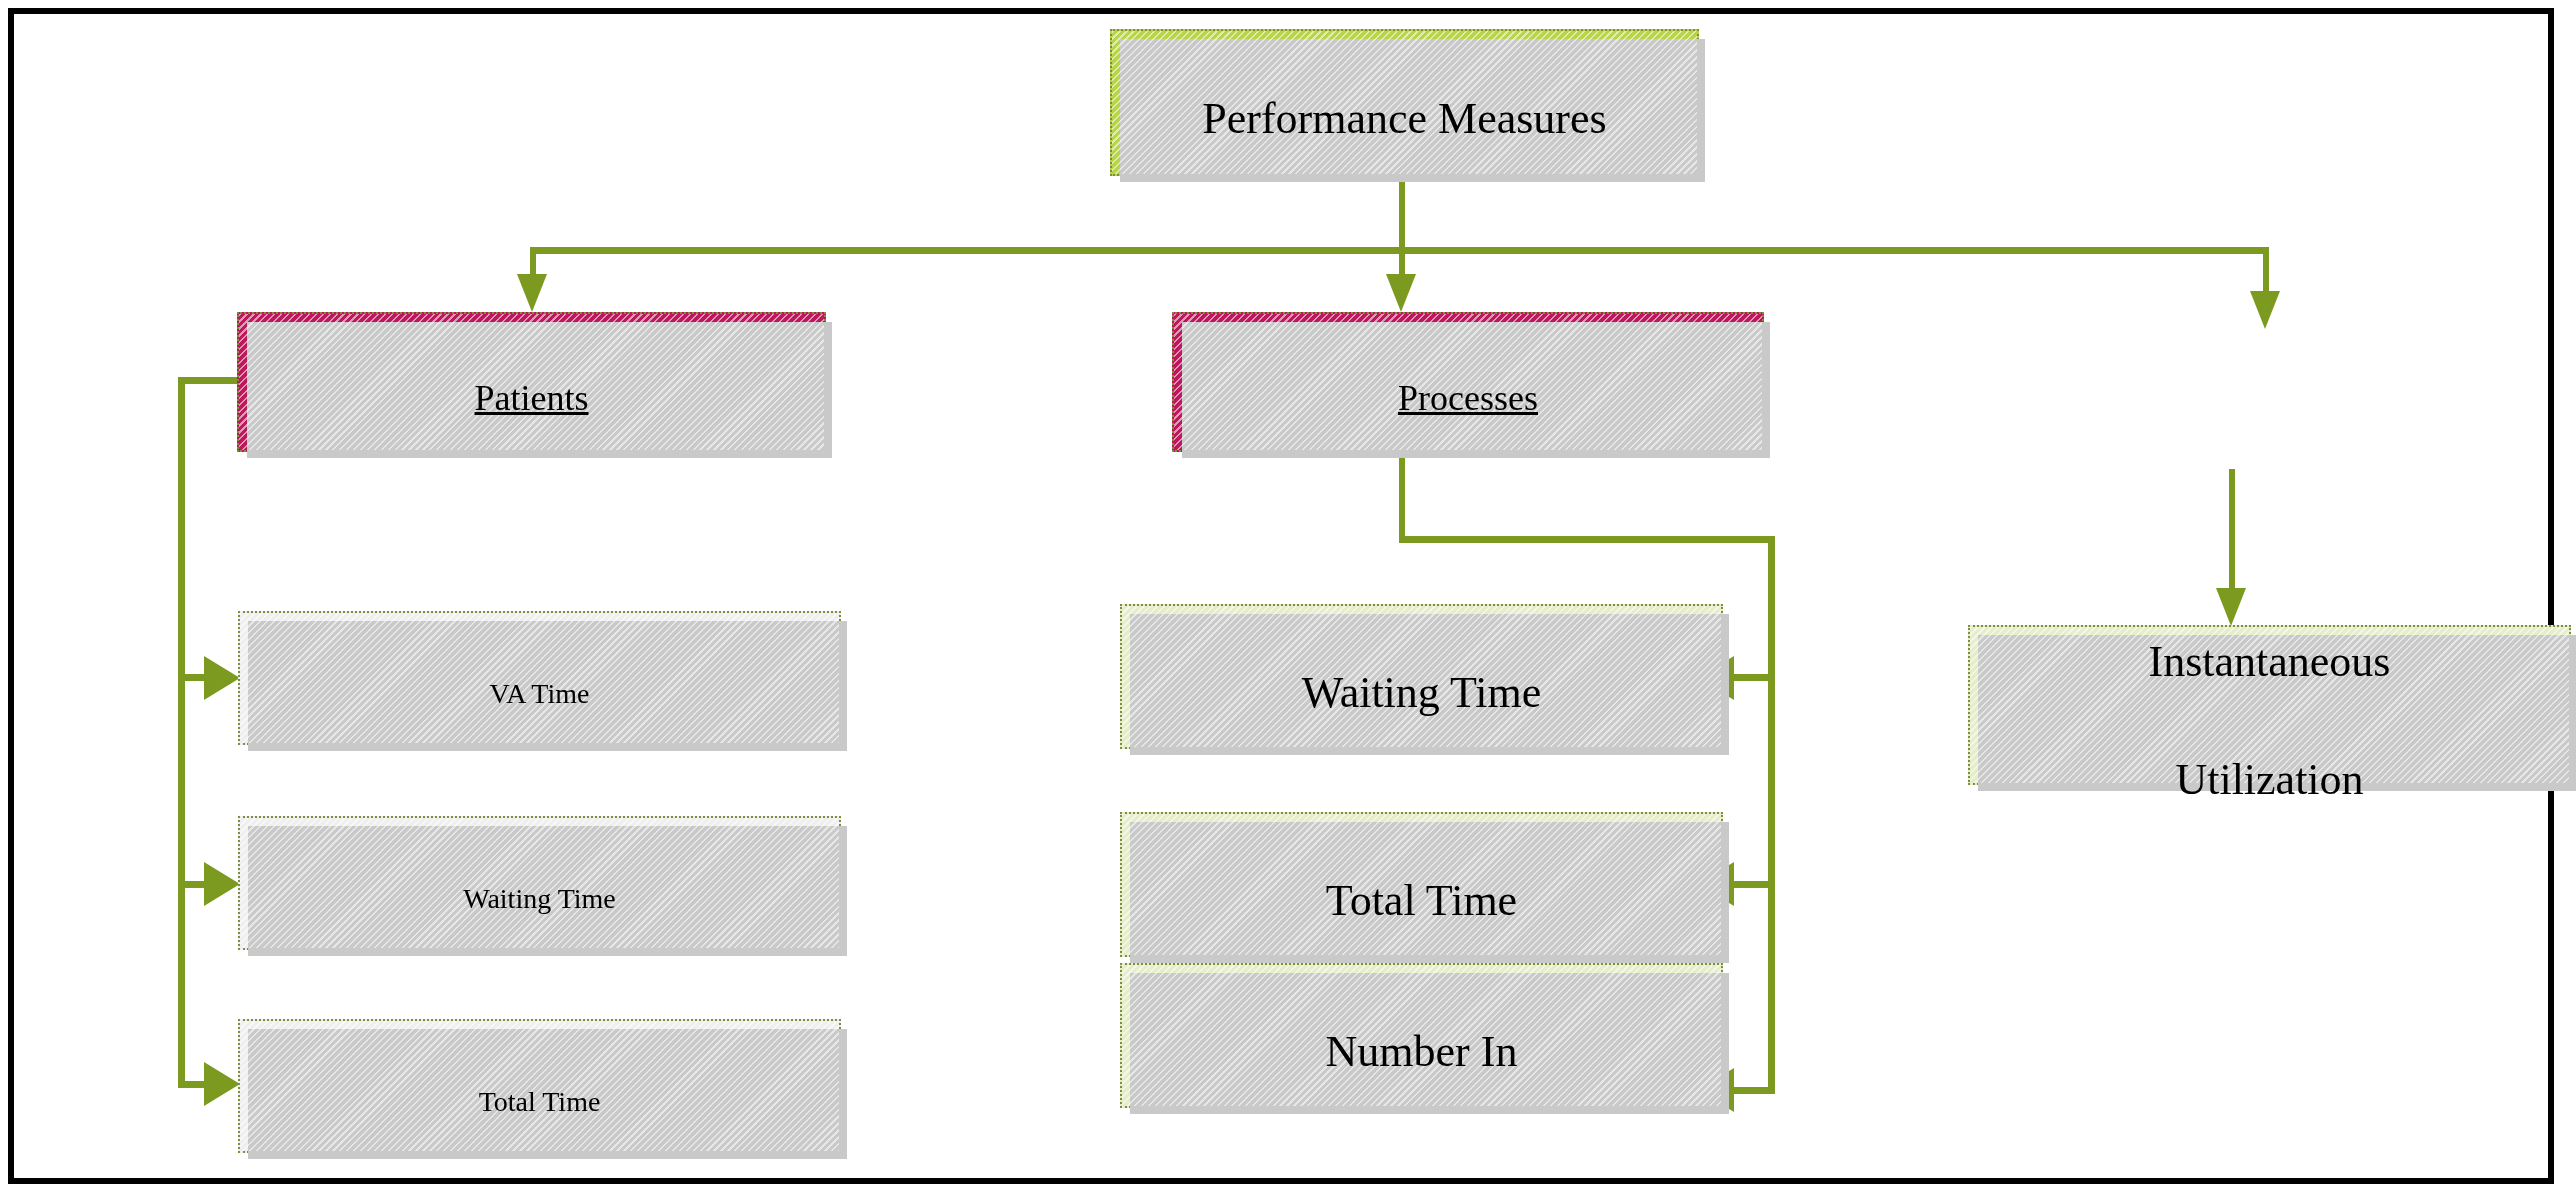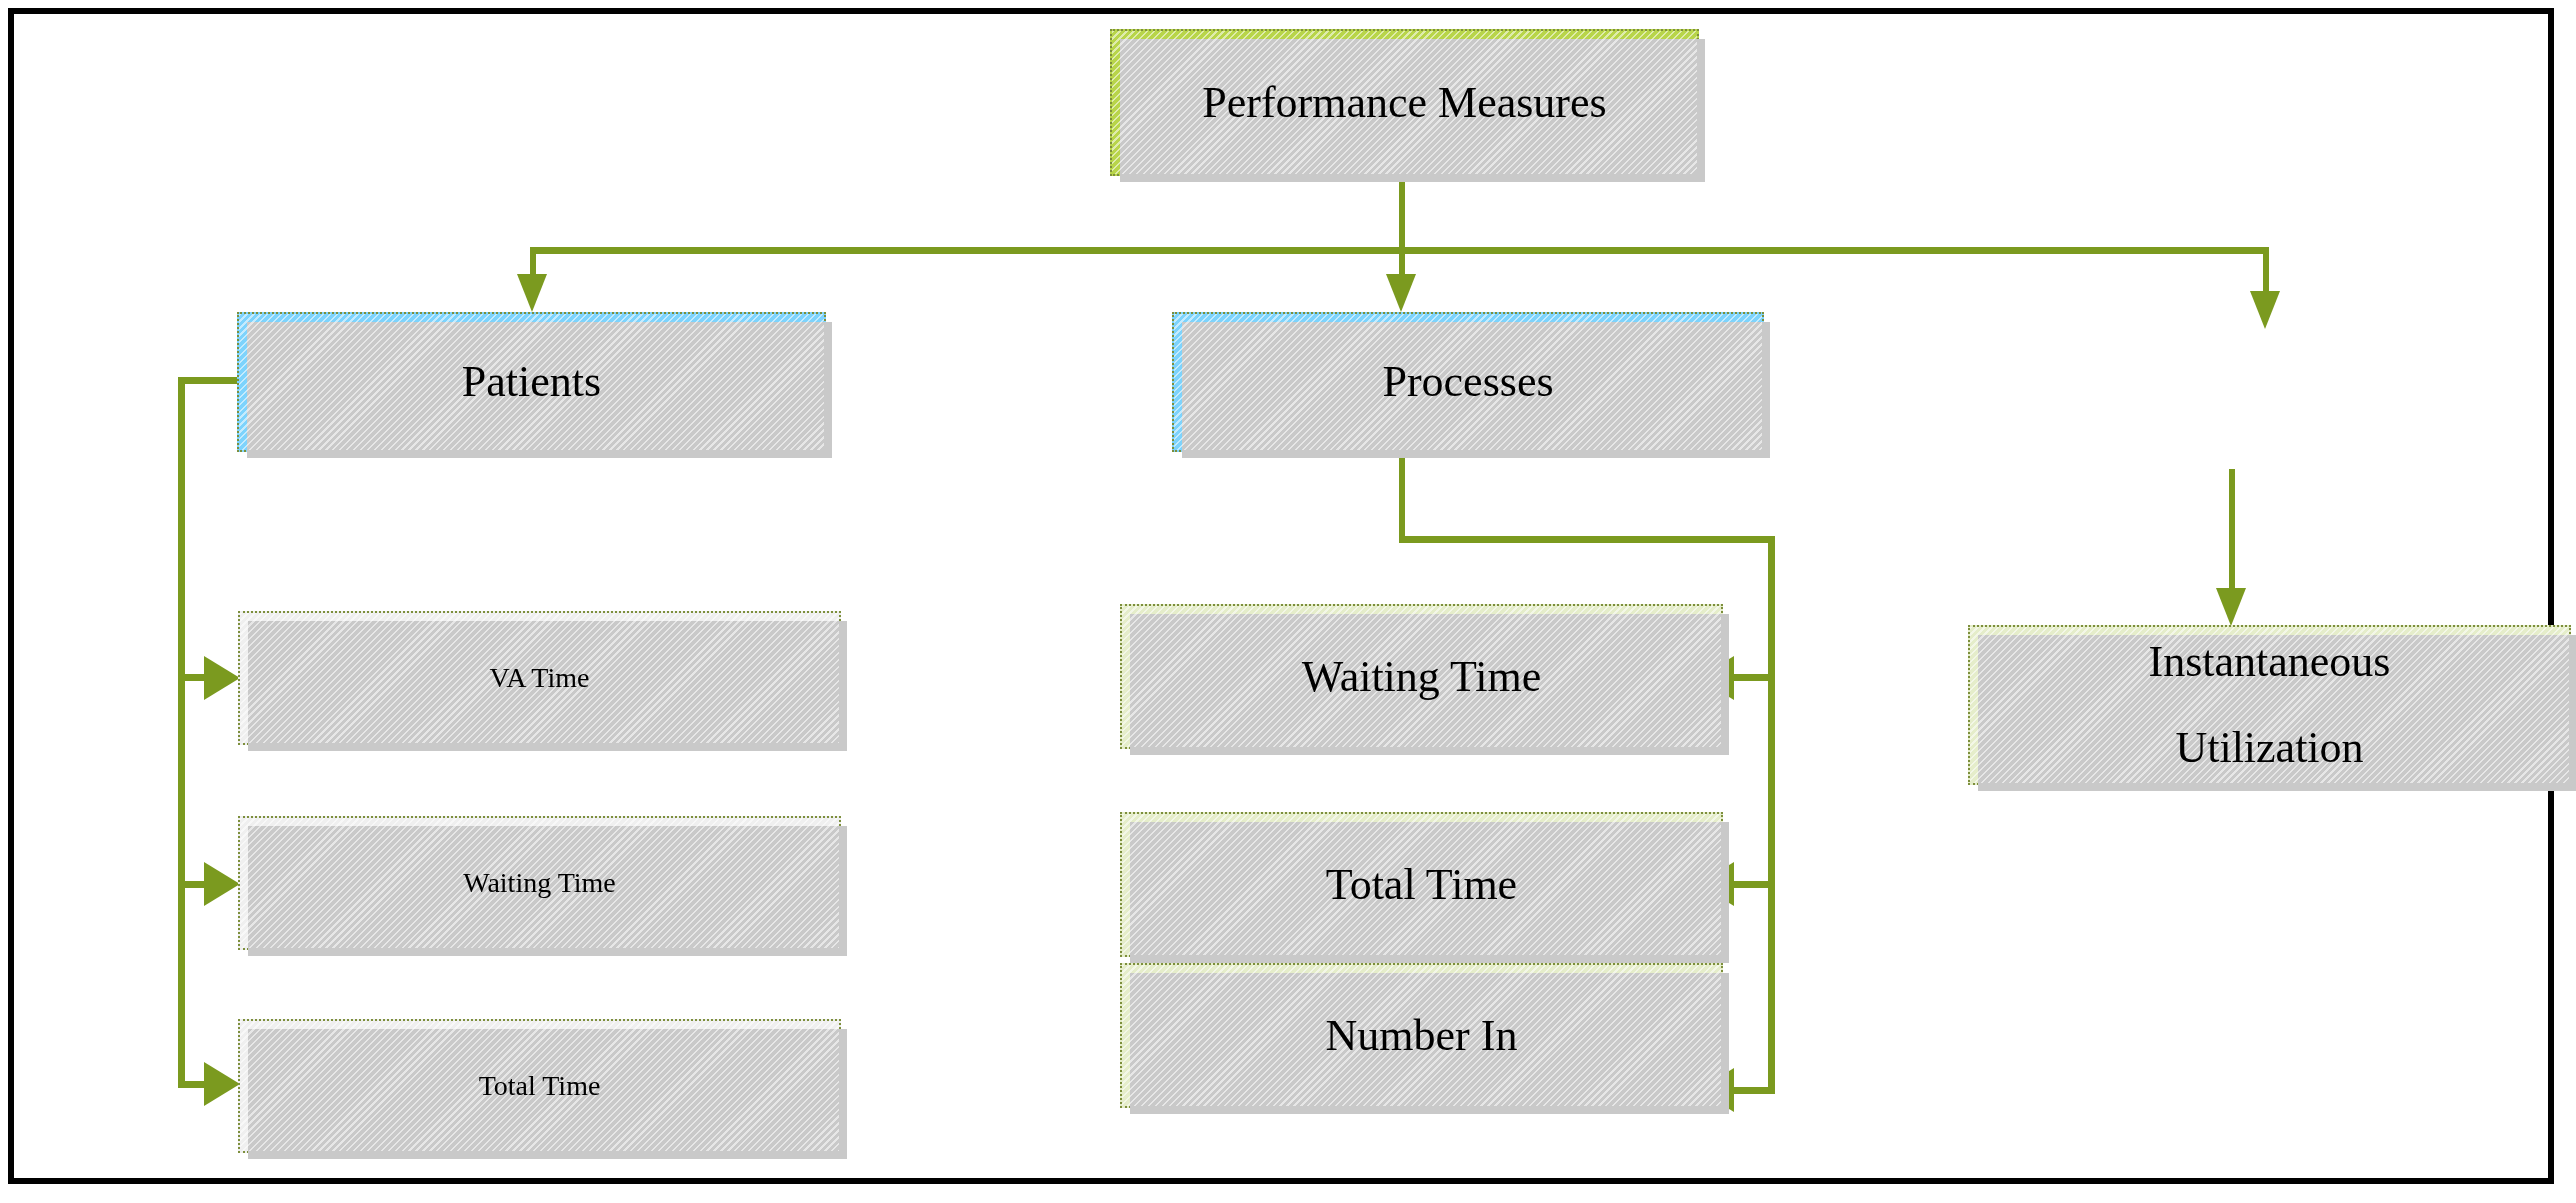--- a/index.html
+++ b/index.html
@@ -14,36 +14,36 @@
   }
 
   
   .node{
     position:absolute;box-sizing:border-box;
     display:flex;align-items:center;justify-content:center;text-align:center;
     color:#000000;line-height:1.12;
     border:2.4px dotted #7d8f3c;
     z-index:6;
   }
-  .node .lbl{position:relative;z-index:3;padding:0 8.2px;}
+  .node .lbl{position:relative;z-index:3;padding:0 8.2px;margin-top:32px;}
   
   .node::before{
     content:"";position:absolute;inset:0;z-index:1;pointer-events:none;
     background-image:repeating-linear-gradient(135deg,
         rgba(255,255,255,0.55) 0px, rgba(255,255,255,0.55) 1.6px,
         rgba(0,0,0,0.0) 1.6px,  rgba(0,0,0,0.0) 4.9px);
   }
   
   .node::after{
     content:"";position:absolute;left:8.2px;top:8.2px;width:100%;height:100%;
     background:#c9c9c9;z-index:-1;
   }
 
   .root      {background:#b8d54a;font-size:44px;}
-  .lvl2      {background:#7dd3fc;font-size:44px;}
+  .lvl2      {background:#be185d;font-size:36px;text-decoration:underline;}
   .leaf-gray {background:#efefef;font-size:28px;}
   .leaf-pale {background:#e5edca;font-size:44px;}
   .two-line  {line-height:1.22;gap:32px;}
 
   
   .ln{position:absolute;background:#7b9a1f;z-index:3;}
   .tri{position:absolute;width:0;height:0;z-index:4;}
   .tri.down {border-left:15.5px solid transparent;border-right:15.5px solid transparent;border-top:38px solid #7b9a1f;}
   .tri.right{border-top:22px solid transparent;border-bottom:22px solid transparent;border-left:36px solid #7b9a1f;}
   .tri.left {border-top:22px solid transparent;border-bottom:22px solid transparent;border-right:36px solid #7b9a1f;}

